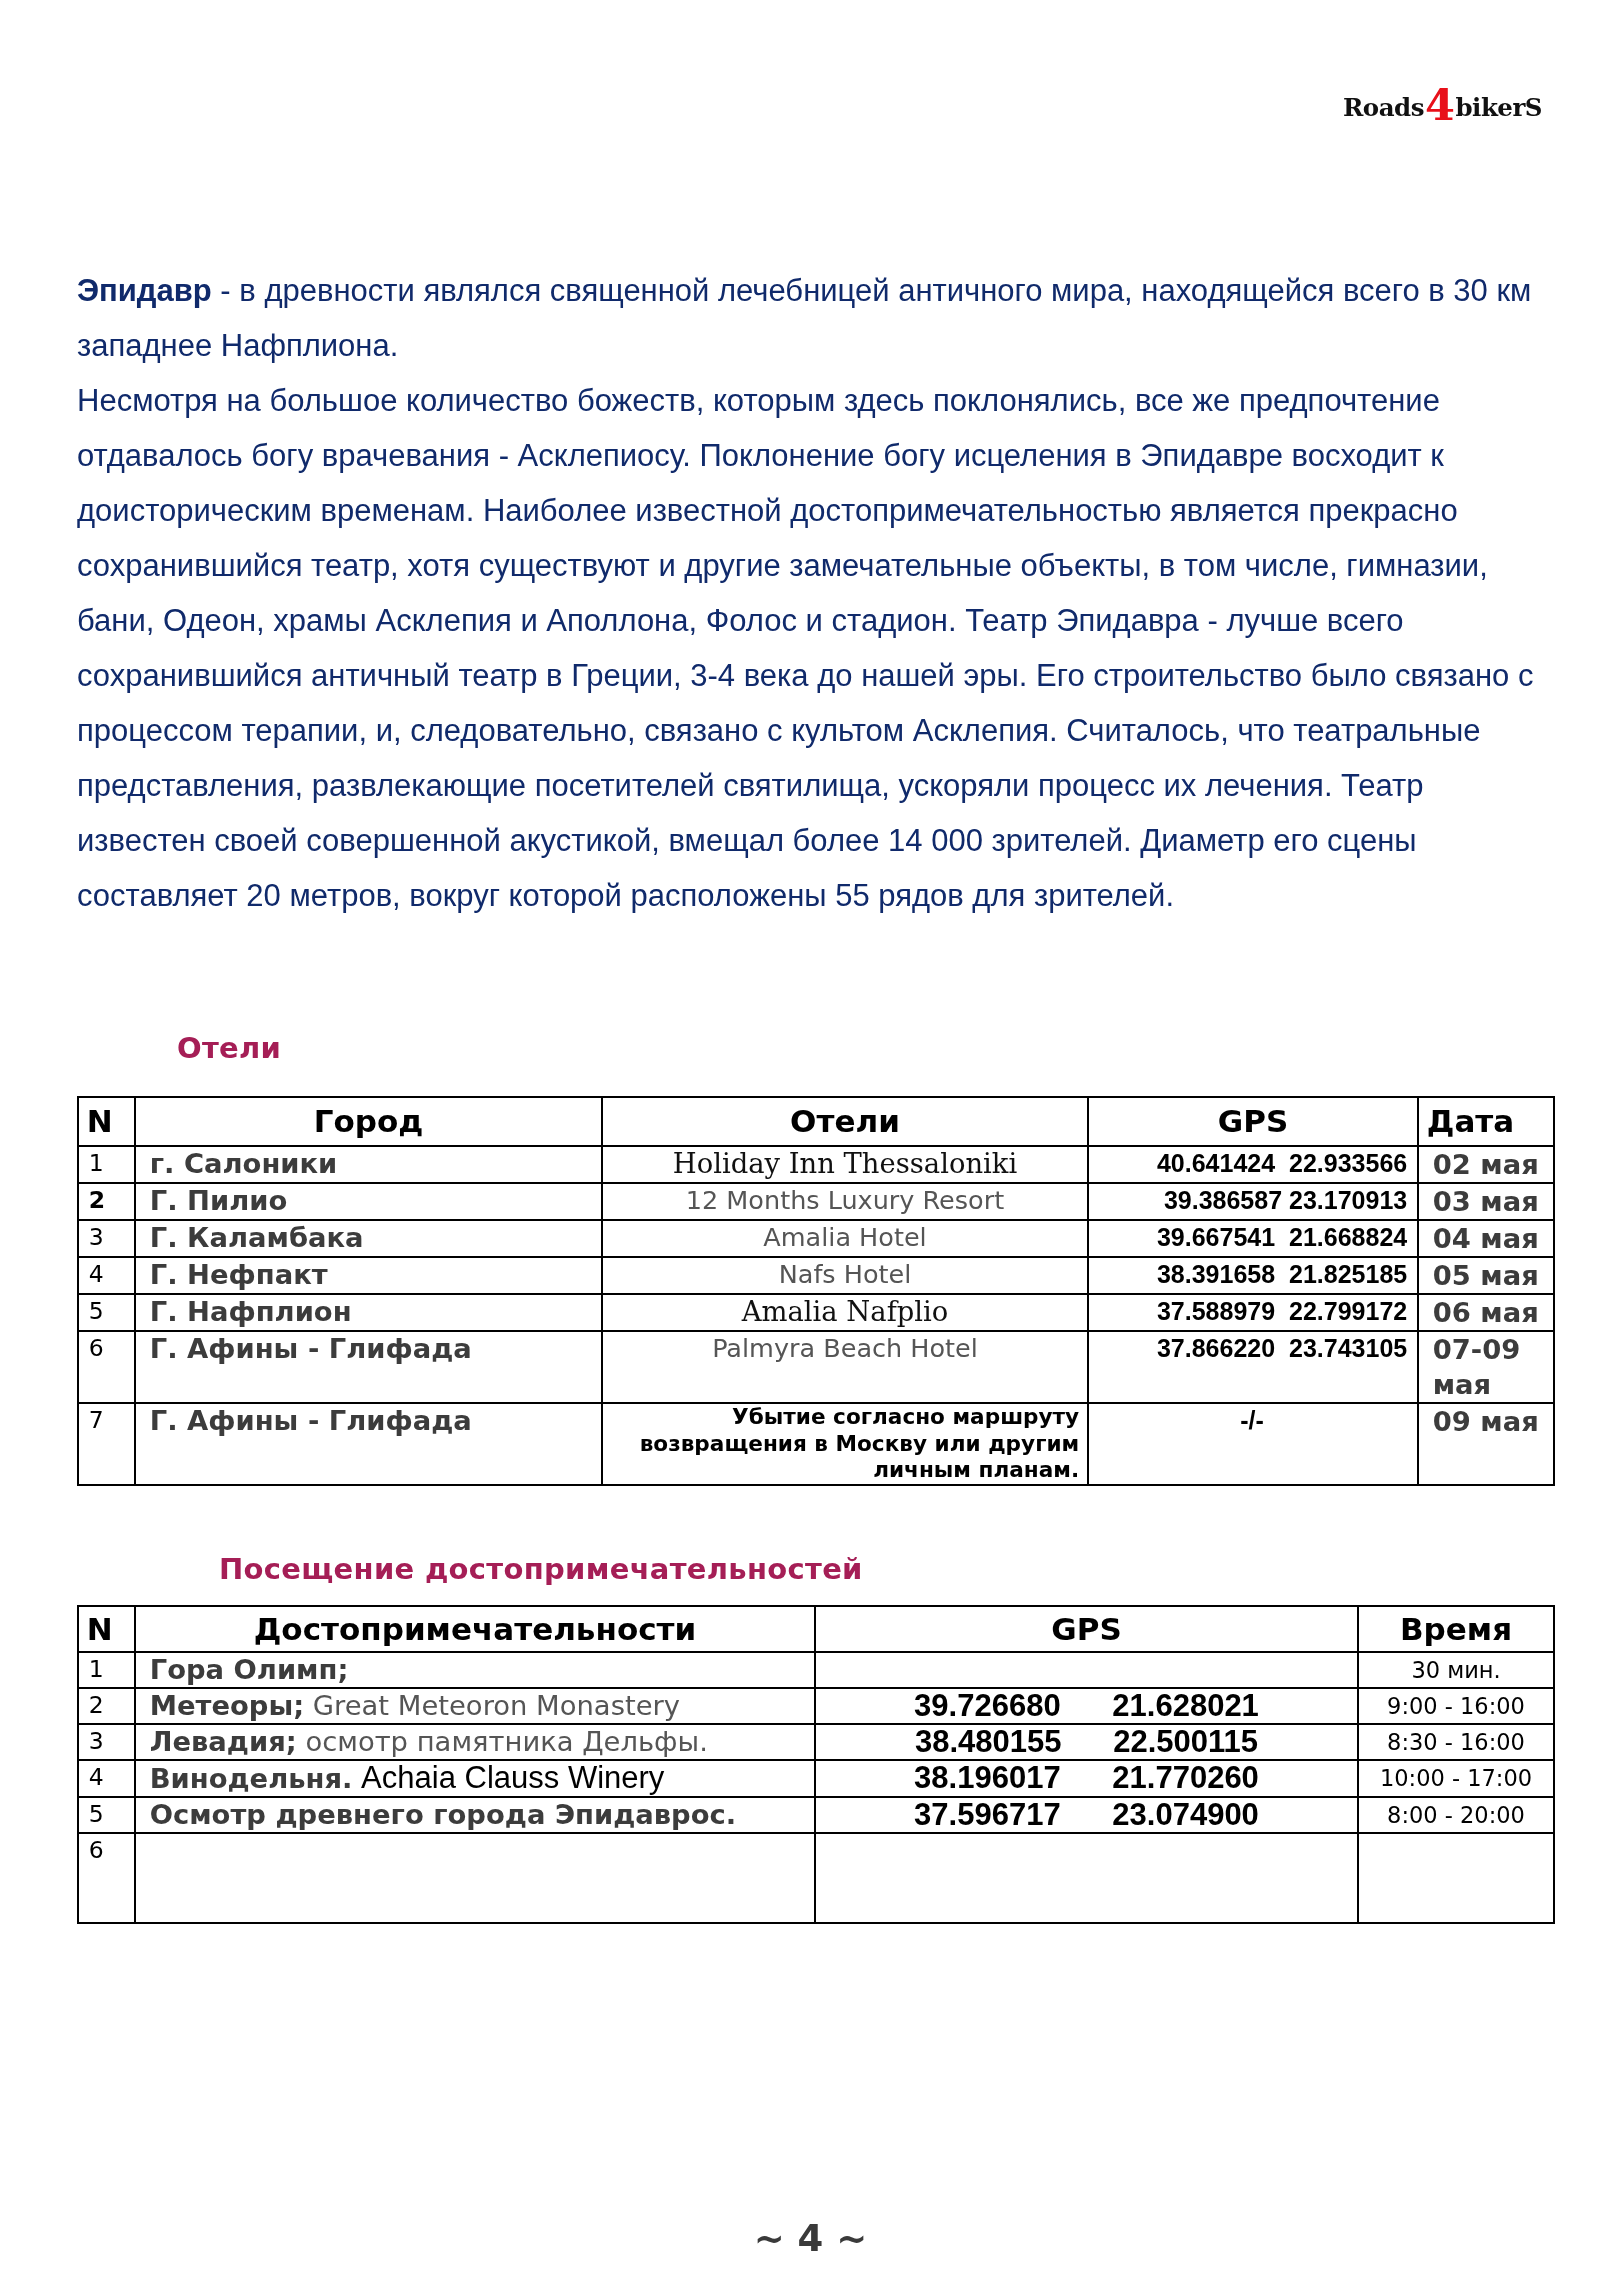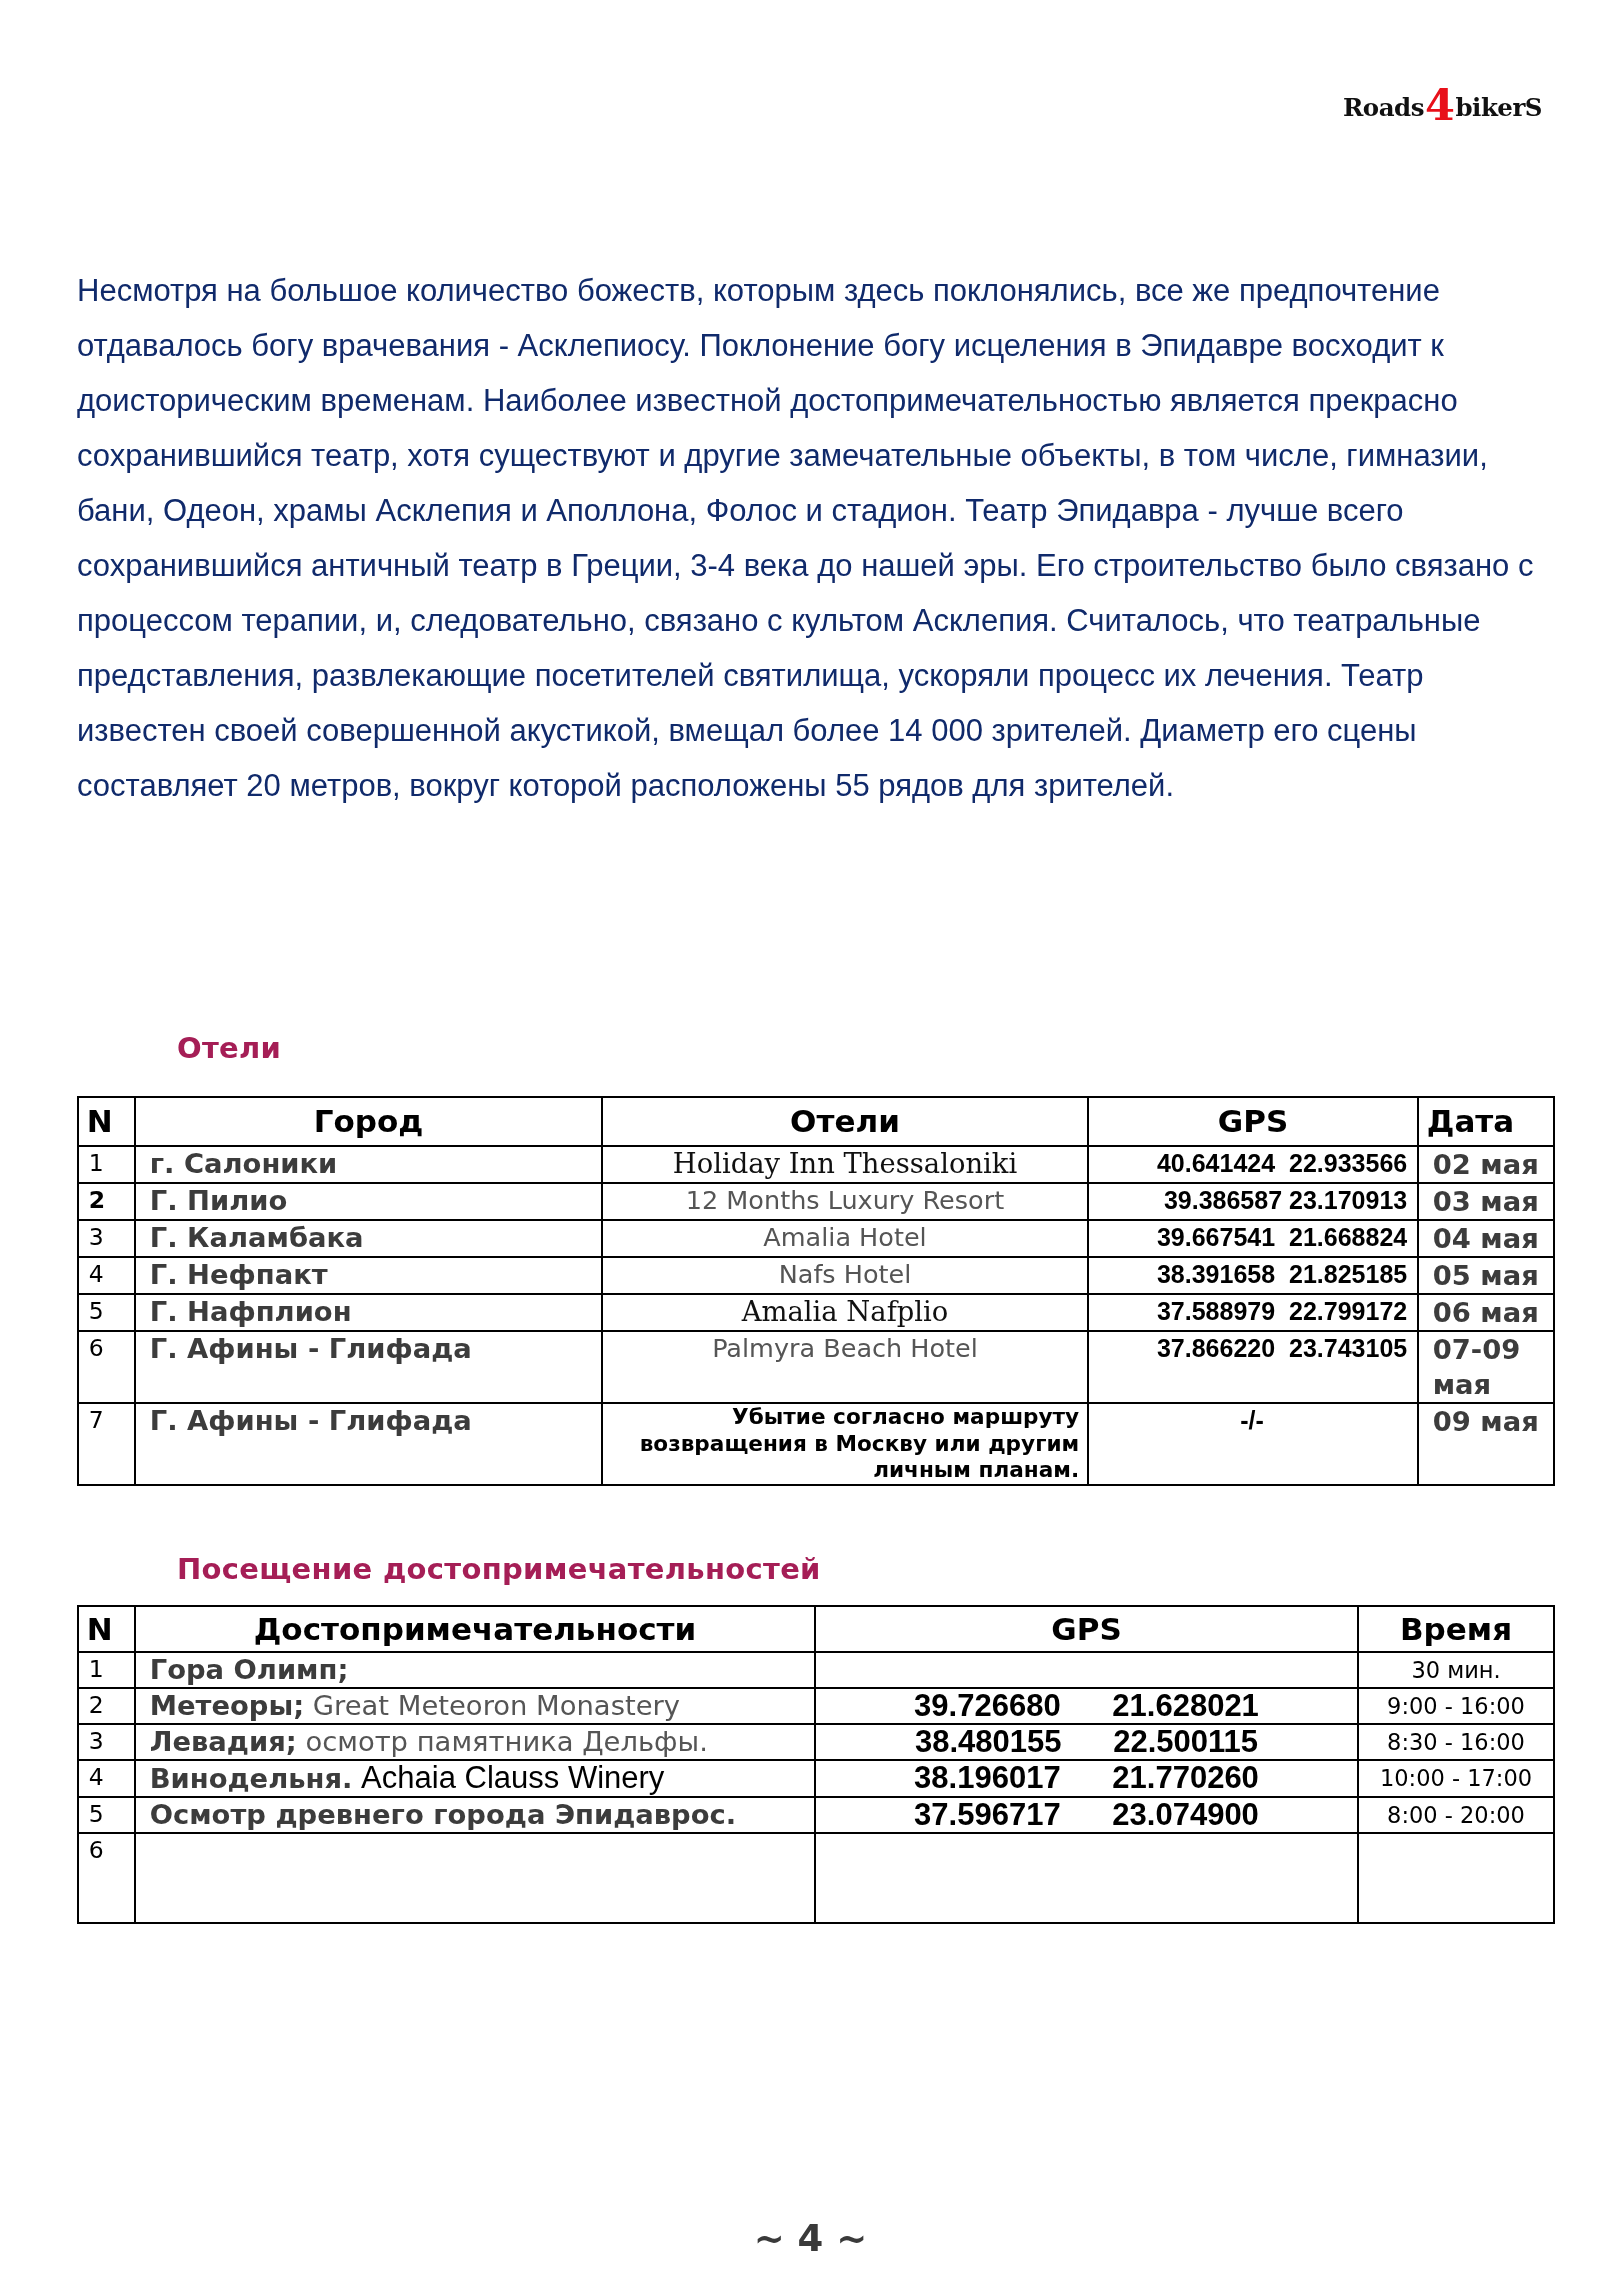--- a/index.html
+++ b/index.html
@@ -64,20 +64,21 @@
     }
   </style>
 </head>
 <body>
 
 <div class="logo">
   <span>Roads</span><span class="four">4</span><span>bikerS</span>
 </div>
 
 <div class="article">
+  <p><span class="lead">Эпидавр</span><span> - в древности являлся священной лечебницей античного мира, находящейся всего в 30 км западнее Нафплиона.</span></p>
   <p>Несмотря на большое количество божеств, которым здесь поклонялись, все же предпочтение отдавалось богу врачевания - Асклепиосу. Поклонение богу исцеления в Эпидавре восходит к доисторическим временам. Наиболее известной достопримечательностью является прекрасно сохранившийся театр, хотя существуют и другие замечательные объекты, в том числе, гимназии, бани, Одеон, храмы Асклепия и Аполлона, Фолос и стадион. Театр Эпидавра - лучше всего сохранившийся античный театр в Греции, 3-4 века до нашей эры. Его строительство было связано с процессом терапии, и, следовательно, связано с культом Асклепия. Считалось, что театральные представления, развлекающие посетителей святилища, ускоряли процесс их лечения. Театр известен своей совершенной акустикой, вмещал более 14 000 зрителей. Диаметр его сцены составляет 20 метров, вокруг которой расположены 55 рядов для зрителей.</p>
 </div>
 
 <div class="section-title" style="top:1031px;">Отели</div>
 
 <table class="grid" style="top:1096px;">
   <colgroup>
     <col style="width:57px">
       <col style="width:467px">
       <col style="width:486px">
@@ -139,21 +140,21 @@
     <tr style="height:80px">
       <td class="num">7</td>
       <td class="city">Г. Афины - Глифада</td>
       <td class="hotel note">Убытие согласно маршруту возвращения в Москву или другим личным планам.</td>
       <td class="gps center">-/-</td>
       <td class="date">09 мая</td>
     </tr>
   </tbody>
 </table>
 
-<div class="section-title" style="top:1552px;">Посещение достопримечательностей</div>
+<div class="section-title" style="top:1552px;margin-left:42px;">Посещение достопримечательностей</div>
 
 <table class="grid" style="top:1605px;">
   <colgroup>
     <col style="width:57px">
       <col style="width:680px">
       <col style="width:543px">
       <col style="width:196px">
   </colgroup>
   <thead>
     <tr style="height:46px">

